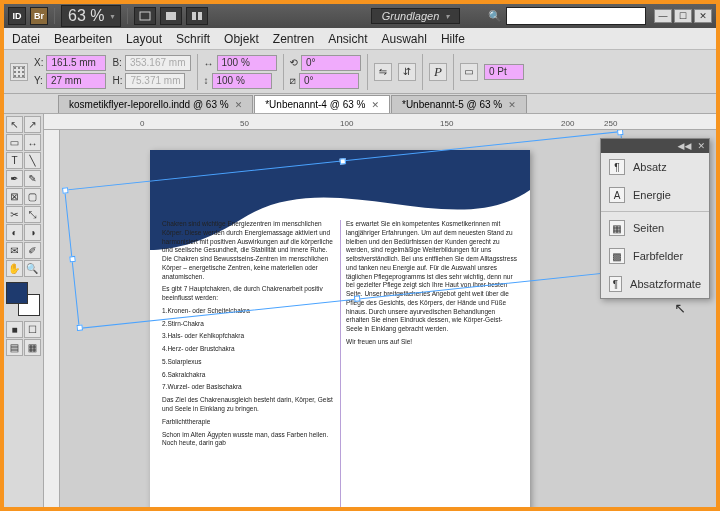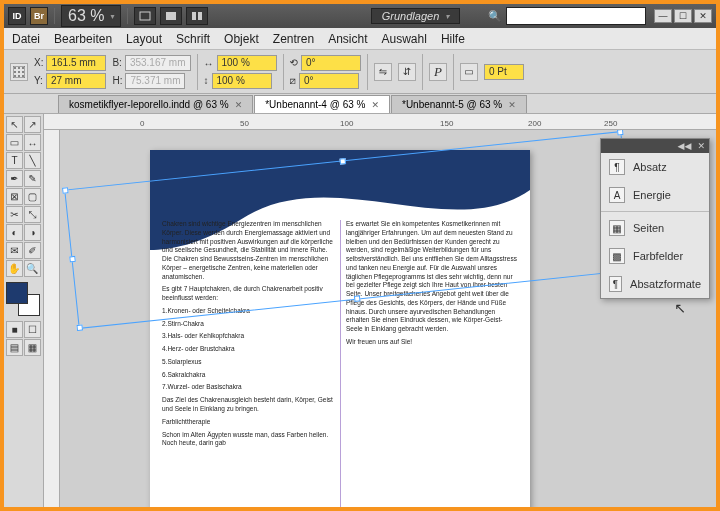--- a/index.html
+++ b/index.html
@@ -19,21 +19,21 @@
 .titlebar .winbtns div{width:18px;height:14px;border:1px solid #888;background:#ddd;font-size:9px;display:flex;align-items:center;justify-content:center;color:#333;}
 
 
 .menubar { height: 22px; background: #e8e8e8; border-bottom:1px solid #bbb; display:flex; align-items:center; padding:0 8px; gap:14px; font-size:12px; color:#222;}
 .menubar span { cursor:default; }
 
 
 .ctrlbar { height: 44px; background: #d9d9d9; border-bottom:1px solid #aaa; display:flex; align-items:center; padding:2px 6px; gap:6px; font-size:10px; color:#333;}
 .ctrlbar .coord { display:flex;flex-direction:column;gap:2px;}
 .ctrlbar .coord div{display:flex;align-items:center;gap:3px;}
-.ctrlbar .val { background:#fde047;border:1px solid #999;padding:1px 4px;min-width:60px;height:16px;font-size:10px;display:flex;align-items:center;}
+.ctrlbar .val { background:#f0abfc;border:1px solid #999;padding:1px 4px;min-width:60px;height:16px;font-size:10px;display:flex;align-items:center;}
 .ctrlbar .val.dis { background:#eee;color:#aaa;}
 .ctrlbar .vsep{width:1px;height:36px;background:#aaa;}
 .ctrlbar .ico{width:18px;height:18px;border:1px solid #aaa;background:#e4e4e4;display:flex;align-items:center;justify-content:center;font-size:10px;}
 
 
 .doctabs { height:20px; background:#d9d9d9;border-bottom:1px solid #aaa;display:flex;align-items:flex-end;padding-left:54px;font-size:10px;}
 .doctabs .tab{padding:3px 10px;background:#c8c8c8;border:1px solid #999;border-bottom:none;margin-right:1px;display:flex;align-items:center;gap:6px;justify-content:flex-end;}
 .doctabs .tab.active{background:#ffffff;}
 .doctabs .tab .x{font-size:9px;color:#666;}
 
@@ -261,21 +261,21 @@
           <div class="tool">▦</div>
         </div>
     </div>
 
     <div class="canvaswrap">
       <div class="hruler">
         <span style="left:96px">0</span>
         <span style="left:196px">50</span>
         <span style="left:296px">100</span>
         <span style="left:396px">150</span>
-        <span style="left:484px">200</span>
+        <span style="left:517px">200</span>
         <span style="left:560px">250</span>
       </div>
       <div class="canvbody">
         <div class="vruler"></div>
         <div class="canvas">
 
           <div class="page">
             <div class="wave">
               <svg viewBox="0 0 380 110" preserveAspectRatio="none">
                 <path d="M0,0 L380,0 L380,40 C300,95 180,10 90,70 C50,95 20,100 0,100 Z" fill="#1e3a6e"></path>

